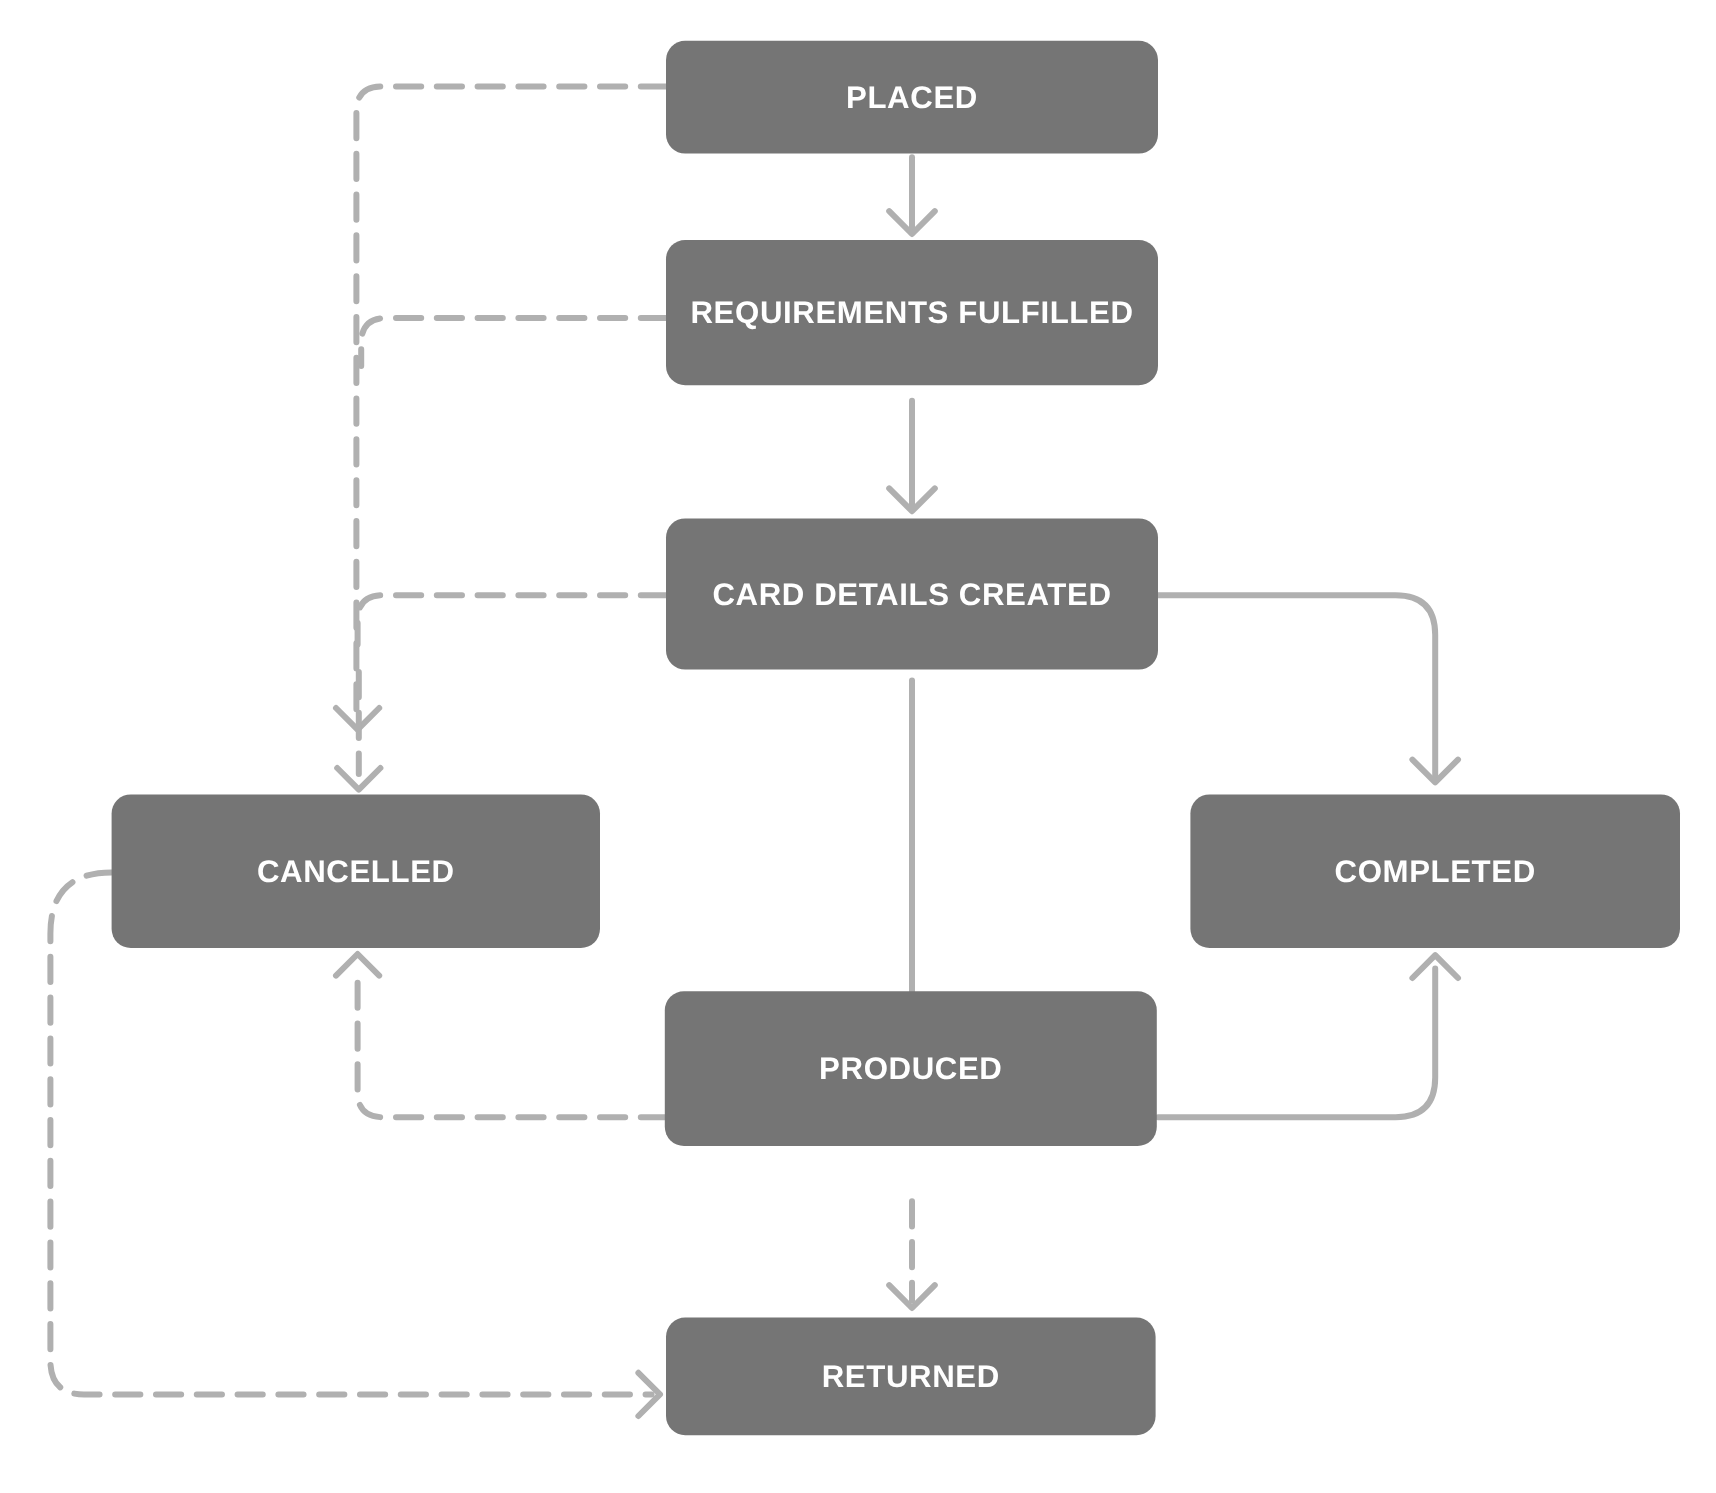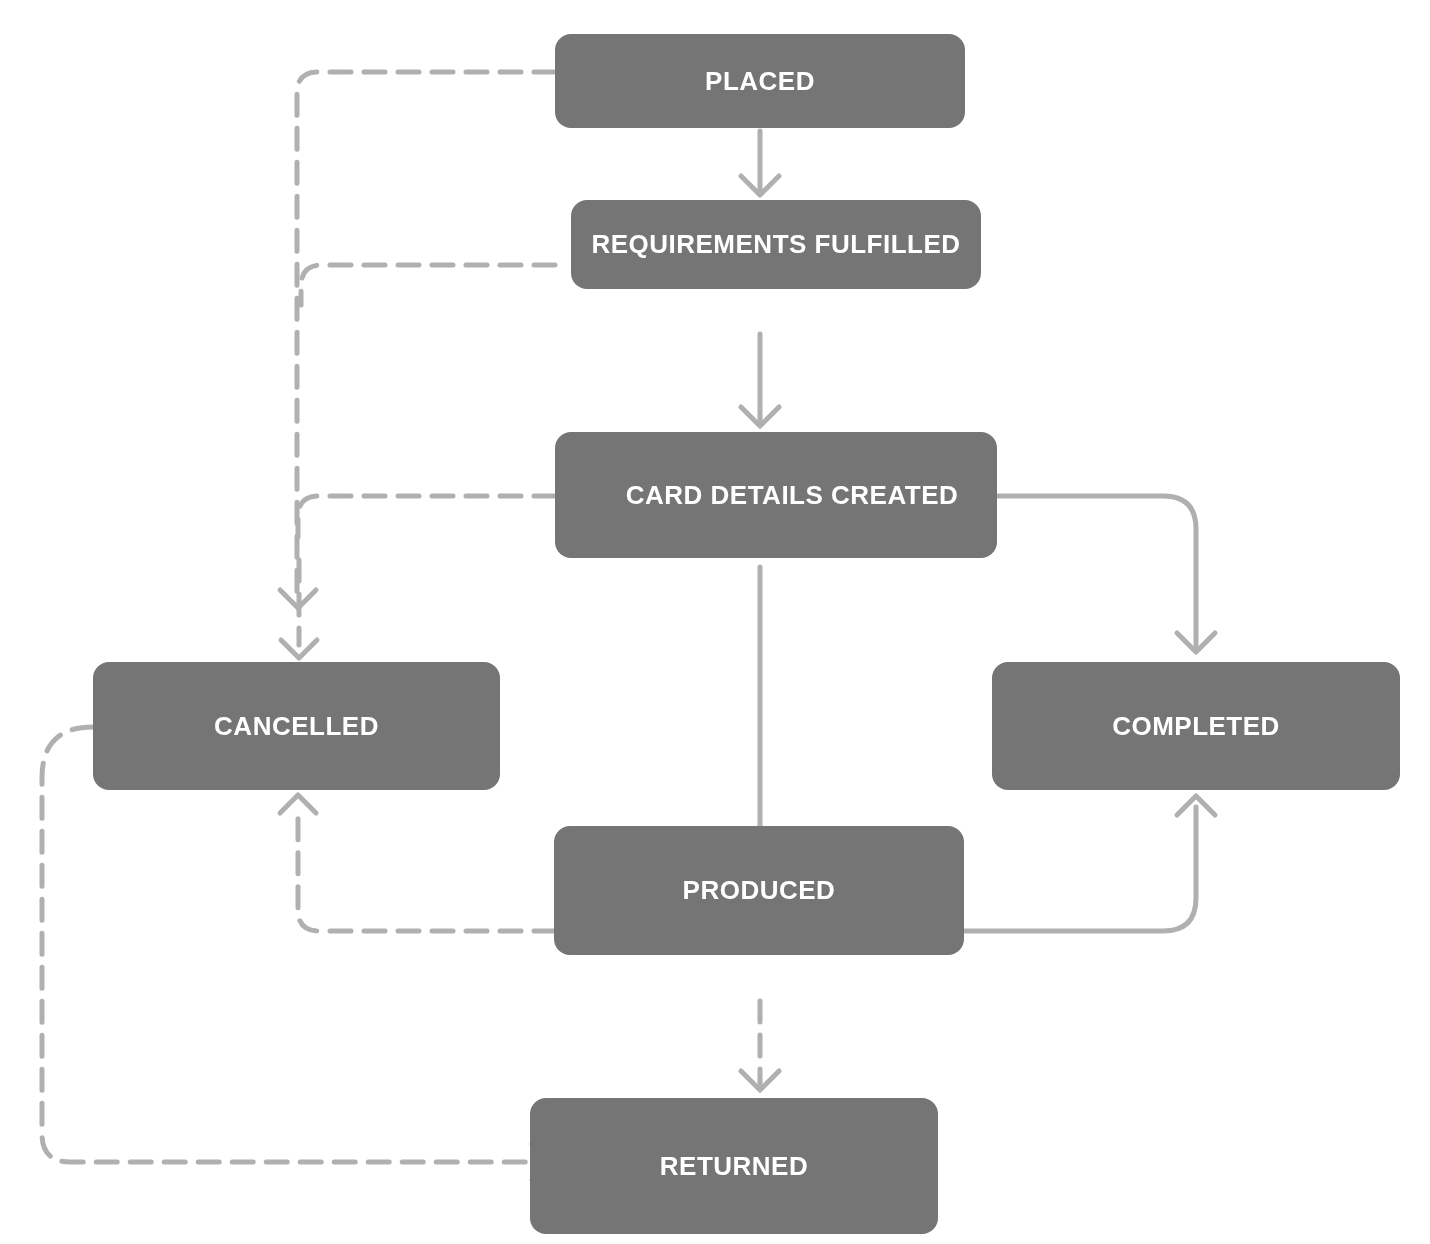--- a/index.html
+++ b/index.html
@@ -41,26 +41,26 @@
     text-align: center;
   }
   .node .node-label {
     color: var(--node-text, #ffffff);
     font-weight: 700;
     font-size: 26px;
     letter-spacing: 0.5px;
     white-space: nowrap;
   }
   .node-placed       { left: 555px; top:   34px; width: 410px; height: 94px; }
-  .node-requirements { left: 555px; top:  200px; width: 410px; height: 89px; margin-left: 16px; }
-  .node-card         { left: 555px; top:  432px; width: 410px; height: 126px; padding-left: 32px; }
+  .node-requirements { left: 555px; top:  200px; width: 410px; height: 121px; }
+  .node-card         { left: 555px; top:  432px; width: 410px; height: 126px; }
   .node-cancelled    { left:  93px; top:  662px; width: 407px; height: 128px; }
   .node-completed    { left: 992px; top:  662px; width: 408px; height: 128px; }
   .node-produced     { left: 554px; top:  826px; width: 410px; height: 129px; }
-  .node-returned     { left: 530px; top: 1098px; width: 408px; height: 136px; justify-content: center; }
+  .node-returned     { left: 555px; top: 1098px; width: 408px; height: 98px; justify-content: center; }
 </style>
 </head>
 <body>
 
 <div class="canvas">
 
   <svg class="connectors" viewBox="0 0 1430 1244" xmlns="http://www.w3.org/2000/svg">
 
     <g class="solid">
       <path class="line" d="M 760 131 L 760 190"></path>

